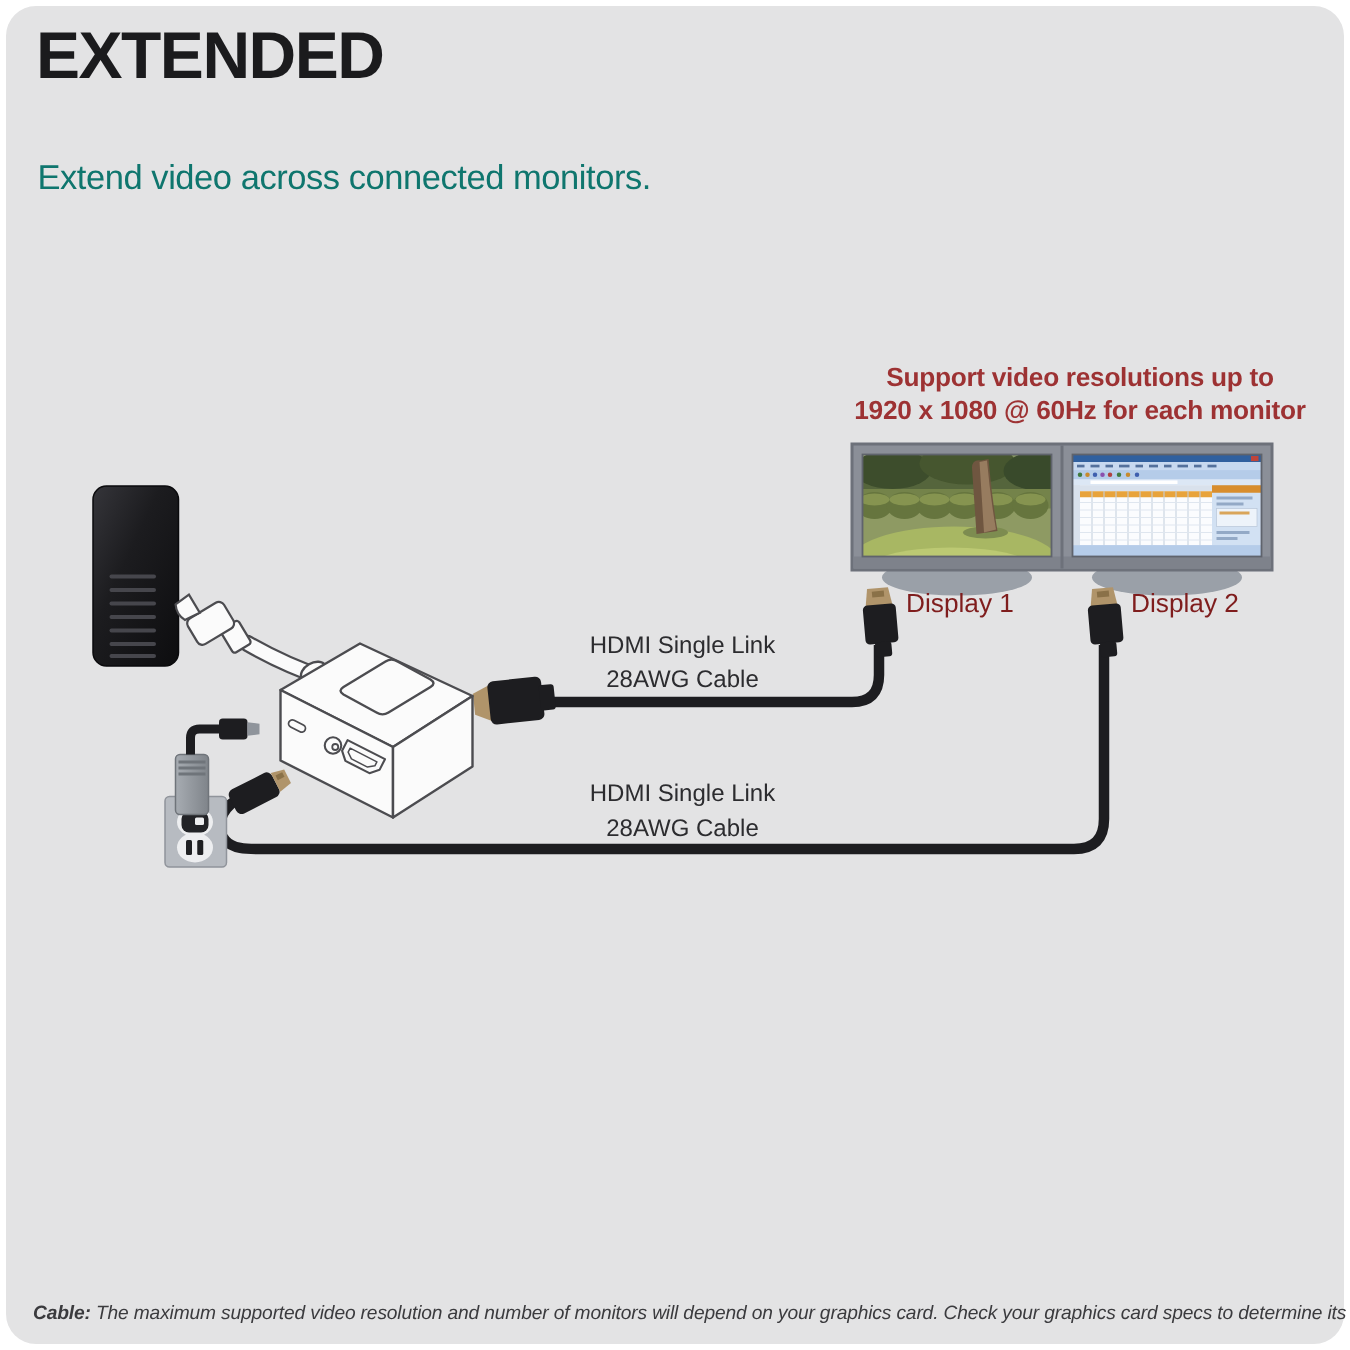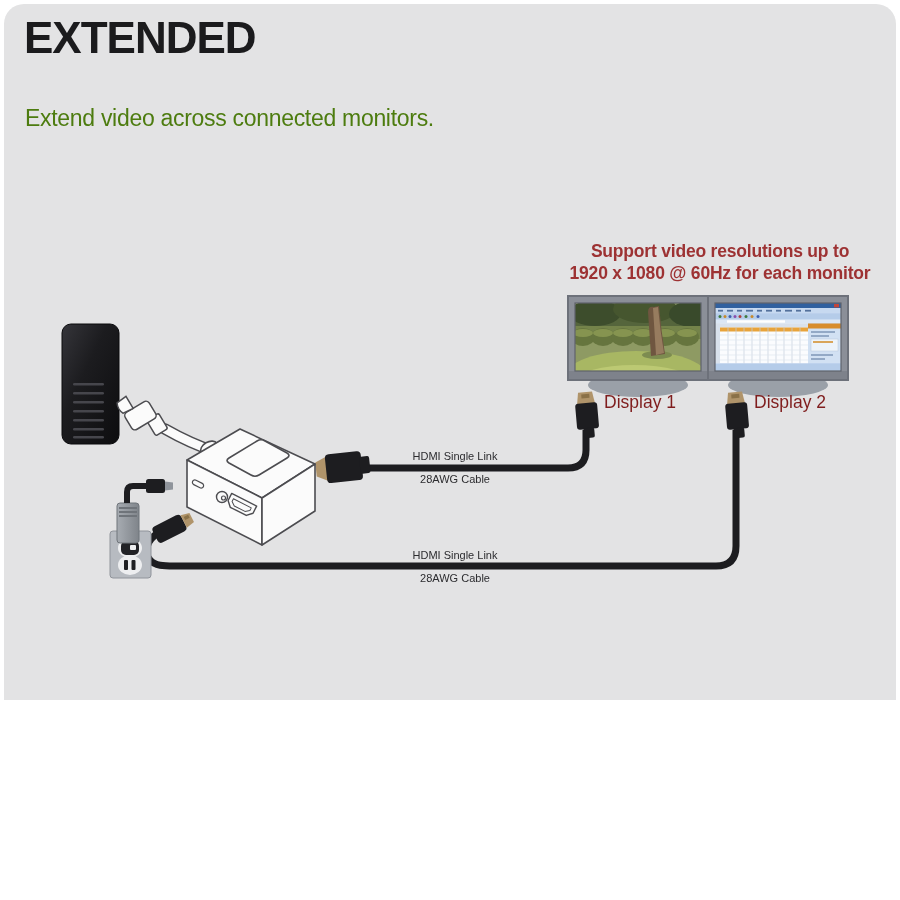--- a/index.html
+++ b/index.html
@@ -1,25 +1,25 @@
 <!DOCTYPE html>
 <html><head>
 <meta charset="utf-8">
 <style>
   html,body{margin:0;padding:0;background:#ffffff;}
-  .stage{position:relative;width:900px;height:700px;background:#ffffff;overflow:hidden;
+  .stage{position:relative;width:900px;height:900px;background:#ffffff;overflow:hidden;
          font-family:"Liberation Sans",sans-serif;}
   .abs{position:absolute;}
   .card{left:4px;top:4px;width:892px;height:892px;background:#e3e3e4;border-radius:20px;}
   .title{left:24px;top:16px;color:#1b1b1d;font-weight:800;font-size:44px;line-height:44px;letter-spacing:-1px;}
-  .subtitle{left:25px;top:105px;color:#4d7c0f;font-size:23px;letter-spacing:-0.3px;}
+  .subtitle{left:25px;top:105px;color:#0f766e;font-size:23px;letter-spacing:-0.3px;}
   .callout{left:536px;top:240px;width:368px;text-align:center;color:#9d3233;font-weight:bold;
            font-size:17.5px;line-height:22px;letter-spacing:-0.2px;}
   .display-label{color:#7f1d1d;font-size:17.5px;}
-  .cable-label{left:352px;width:206px;text-align:center;color:#2c2c2f;font-size:11px;line-height:23px;margin-top:26px;}
+  .cable-label{left:352px;width:206px;text-align:center;color:#2c2c2f;font-size:16px;line-height:23px;}
   .note{left:22px;top:867px;width:872px;color:#3b3b3e;font-size:12.8px;font-style:italic;
         letter-spacing:-0.1px;white-space:nowrap;}
   .note b{font-weight:bold;font-style:italic;}
   svg.diagram{position:absolute;left:0;top:0;}
 </style>
 </head>
 <body>
 
 <div class="stage">
   <div class="abs card"></div>

